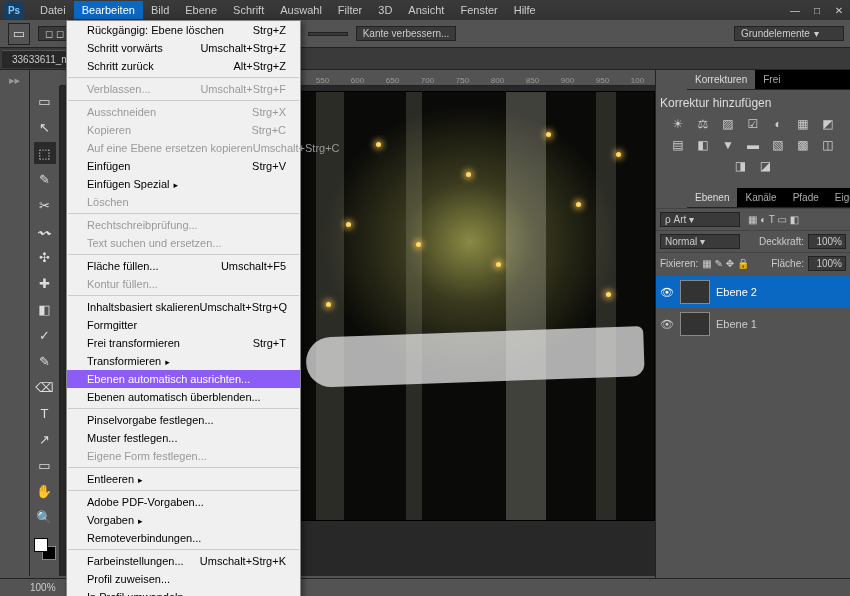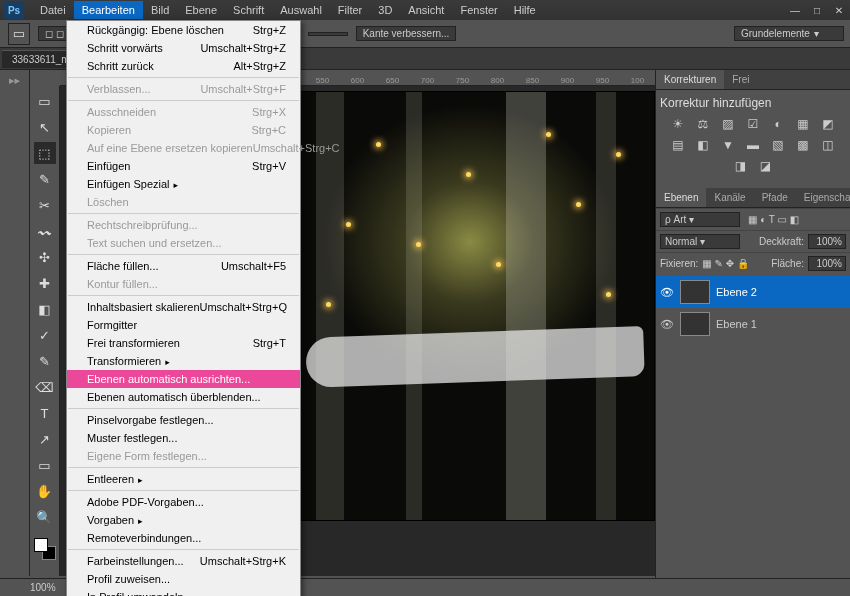--- a/index.html
+++ b/index.html
@@ -22,41 +22,41 @@
 .person{position:absolute;top:240px;left:20px;right:10px;height:50px;background:rgba(230,230,230,0.75);border-radius:40px 10px 20px 40px;transform:rotate(-2deg);}
 .dot{position:absolute;width:5px;height:5px;background:#ffd966;border-radius:50%;box-shadow:0 0 6px 2px rgba(255,200,80,0.8);}
 .toolbar-l { position: absolute; top: 70px; left: 0; width: 30px; bottom: 20px; background: #535353; border-right: 1px solid #222;}
 .toolbar-l2 { position: absolute; top: 86px; left: 30px; width: 30px; bottom: 20px; background: #535353; border-right: 1px solid #222; display:flex; flex-direction:column; align-items:center; padding-top:4px; gap:4px;}
 .tool-btn{width:22px;height:22px;display:flex;align-items:center;justify-content:center;color:#ddd;font-size:13px;}
 .tool-btn.sel{background:#2a2a2a;}
 .swatch{width:22px;height:22px;position:relative;margin-top:6px;}
 .swatch .f{position:absolute;top:0;left:0;width:14px;height:14px;background:#fff;border:1px solid #000;}
 .swatch .b{position:absolute;bottom:0;right:0;width:14px;height:14px;background:#000;border:1px solid #888;}
 .panels-r { position: absolute; top: 70px; right: 0; width: 195px; bottom: 18px; background: #535353; border-left: 1px solid #222;}
-.panel-tab-row{display:flex;background:#404040;border-bottom:1px solid #222;}
+.panel-tab-row{display:flex;background:#000000;border-bottom:1px solid #222;margin-left:31px;}
 .panel-tab{padding:4px 8px;font-size:10px;color:#aaa;cursor:default;}
 .panel-tab.act{background:#535353;color:#ddd;}
 .adj-body{padding:6px 4px;}
 .adj-title{font-size:12px;color:#ddd;margin-bottom:6px;}
 .adj-grid{display:flex;flex-wrap:wrap;gap:5px 7px;justify-content:center;}
 .adj-ic{width:18px;height:16px;color:#ccc;font-size:12px;display:flex;align-items:center;justify-content:center;}
 .layer-ctrl{display:flex;align-items:center;padding:3px 4px;gap:4px;font-size:10px;border-top:1px solid #444;}
 .layer-sel{background:#3a3a3a;border:1px solid #222;padding:1px 4px;flex:0 0 80px;}
 .num-box{background:#3a3a3a;border:1px solid #222;padding:1px 3px;width:38px;text-align:right;}
 .layer-list{padding:2px 0;}
 .layer-row{display:flex;align-items:center;height:32px;padding:0 4px;gap:6px;}
 .layer-row.sel{background:#0a67c2;color:#fff;}
 .eye{width:14px;text-align:center;}
 .thumb{width:30px;height:24px;background:#333;border:1px solid #888;}
 .statusbar{position:absolute;bottom:0;left:0;right:0;height:18px;background:#535353;border-top:1px solid #222;display:flex;align-items:center;padding-left:30px;gap:15px;font-size:10px;}
 
 .dropdown { position: absolute; top: 20px; left: 66px; width: 235px; background: #f0f0f0; color: #000; border: 1px solid #888; box-shadow: 2px 2px 6px rgba(0,0,0,0.5); font-size: 11px; z-index: 100; }
 .dd-item { display: flex; justify-content: space-between; padding: 3px 14px 3px 20px; white-space: nowrap; }
 .dd-item.dis { color: #999; }
-.dd-item.hl { background: #ec4899; color: #fff; }
+.dd-item.hl { background: #8b5cf6; color: #fff; }
 .dd-sep { height: 1px; background: #ccc; margin: 2px 1px; }
 .dd-arrow::after { content: "▸"; font-size: 9px; margin-left: 4px; }
 .ruler-tick{font-size:8px;color:#999;}
 </style>
 </head>
 <body>
 
 <div class="titlebar">
   <div class="ps-logo">Ps</div>
   <div class="menubar" id="menubar">

